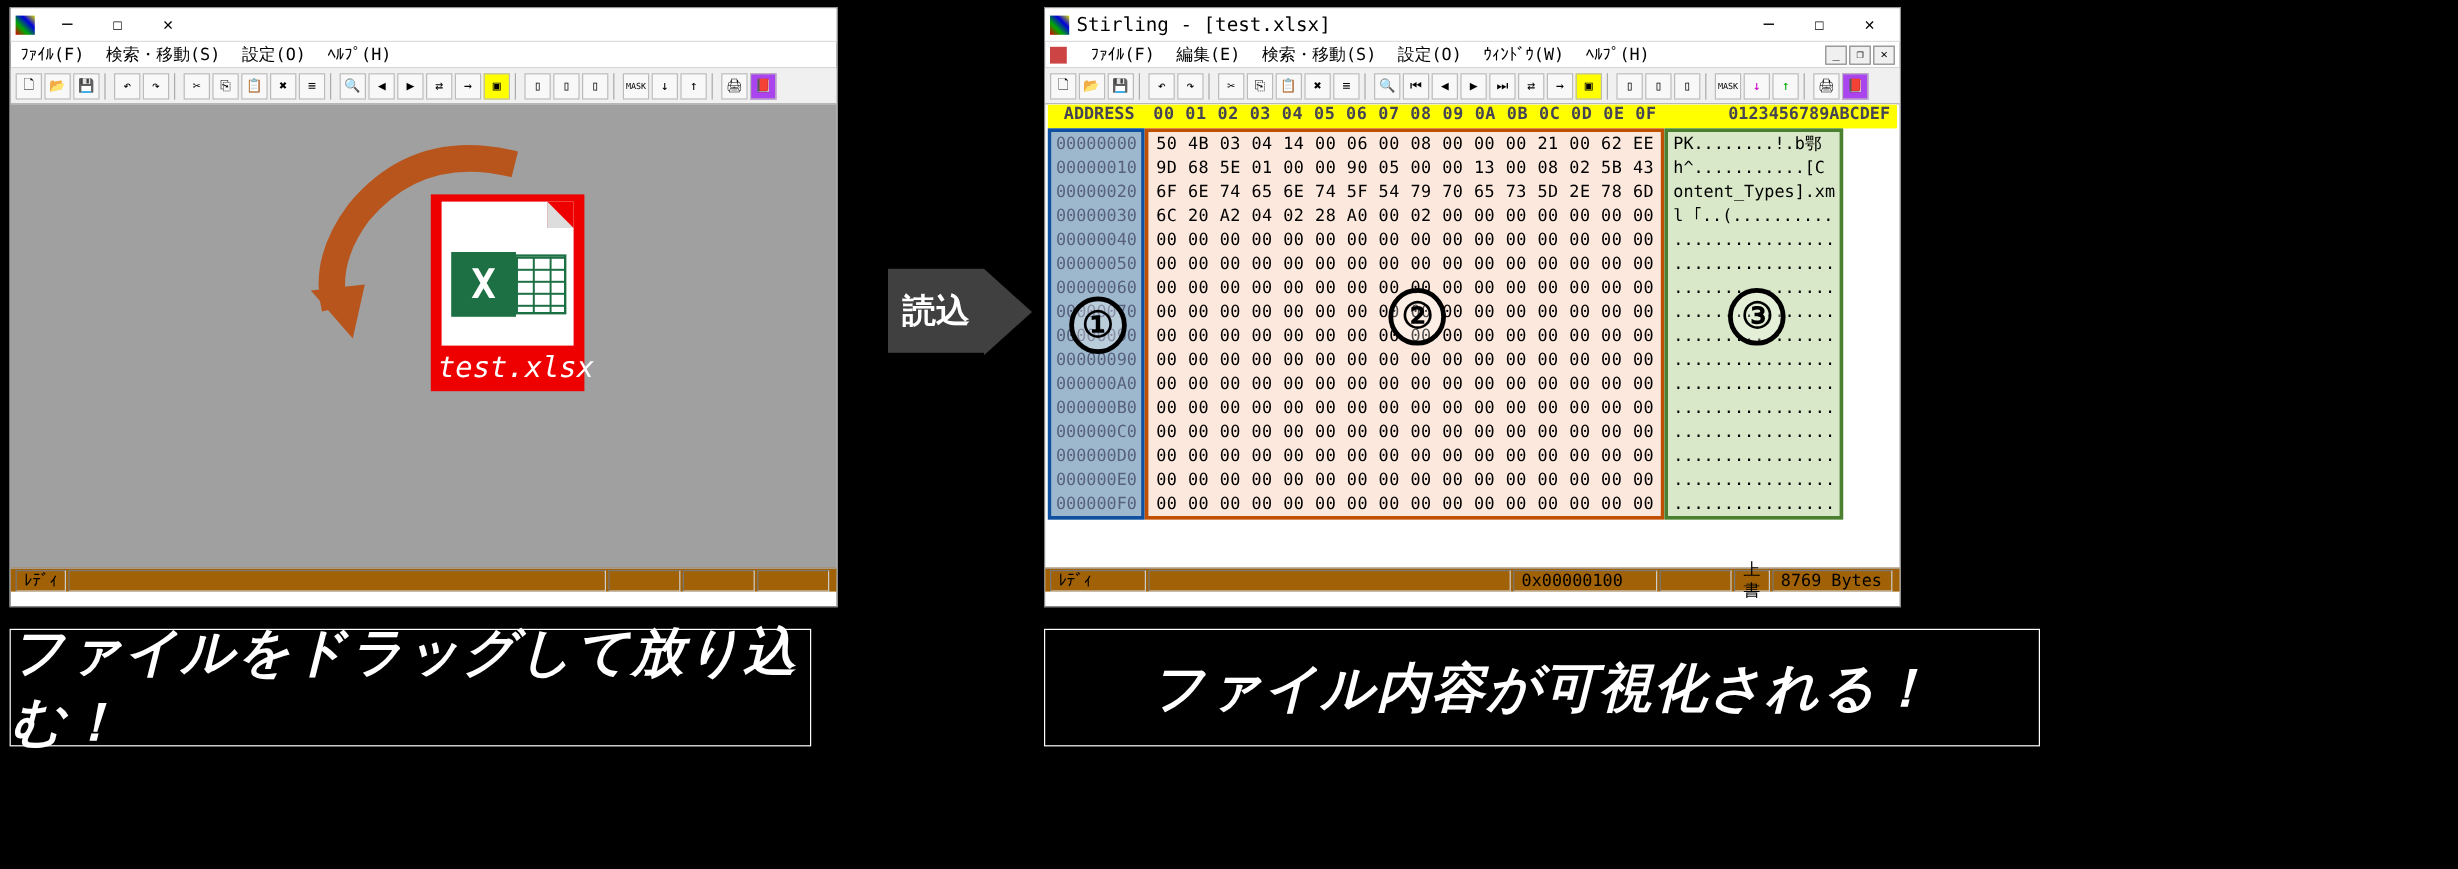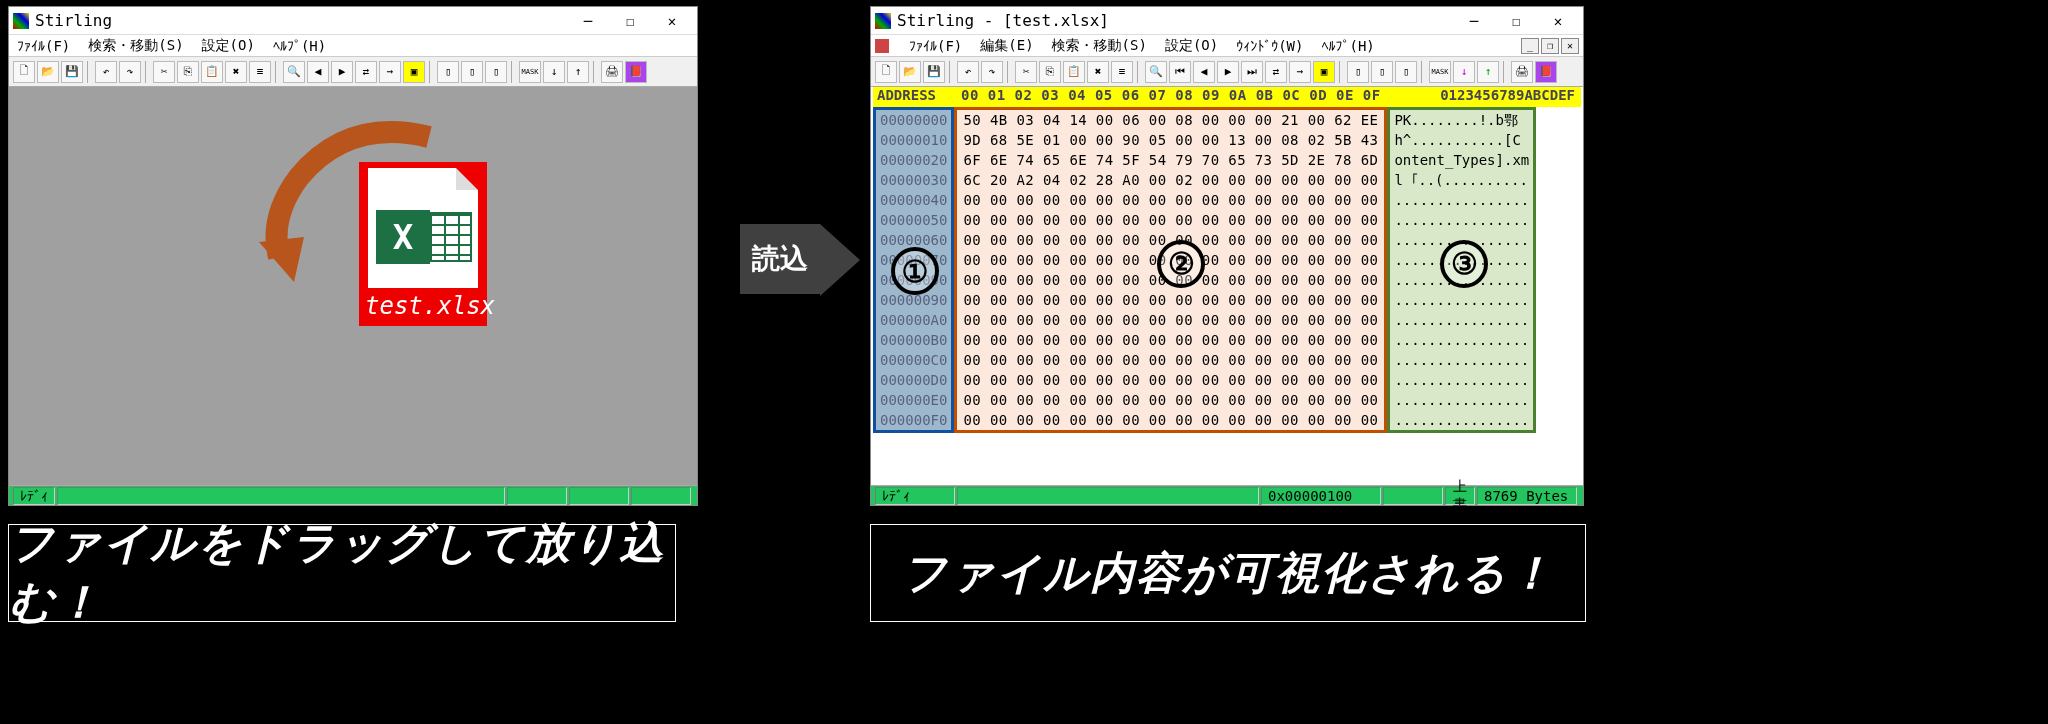--- a/index.html
+++ b/index.html
@@ -8,21 +8,21 @@
   .titlebar { height: 28px; background: #fff; display: flex; align-items: center; padding: 0 4px; border-bottom: 1px solid #ddd; }
   .app-icon { width: 16px; height: 16px; background: linear-gradient(45deg,#d00,#0a0,#00d,#dd0); margin-right: 6px; }
   .title-text { flex: 1; font-size: 16px; }
   .winbtn { width: 42px; height: 26px; display: flex; align-items: center; justify-content: center; font-size: 14px; }
   .menubar { height: 22px; display: flex; align-items: center; padding: 0 4px; font-size: 14px; gap: 10px; border-bottom: 1px solid #ccc; }
   .menubar span { padding: 0 4px; }
   .toolbar { height: 30px; background: #f0f0f0; display: flex; align-items: center; padding: 2px 4px; gap: 2px; border-bottom: 1px solid #aaa; }
   .tbtn { width: 22px; height: 22px; border: 1px solid #bbb; background: #f8f8f8; display: flex; align-items: center; justify-content: center; font-size: 11px; }
   .tsep { width: 4px; height: 22px; border-left: 1px solid #aaa; margin: 0 2px; }
   .workarea { position: absolute; left: 0; right: 0; background: #a0a0a0; }
-  .statusbar { position: absolute; bottom: 0; left: 0; right: 0; height: 20px; background: #22c55e; border-top: 1px solid #aaa; display: flex; align-items: center; font-size: 14px; padding: 0 4px; }
+  .statusbar { position: absolute; bottom: 12px; left: 0; right: 0; height: 20px; background: #a16207; border-top: 1px solid #aaa; display: flex; align-items: center; font-size: 14px; padding: 0 4px; }
   .status-cell { border: 1px inset #ccc; padding: 0 6px; margin-right: 2px; height: 18px; display: flex; align-items: center; }
   .caption { position: absolute; background: #000; color: #fff; font-weight: 900; display: flex; align-items: center; justify-content: center; border: 1px solid #fff; font-size: 44px; font-style: italic; letter-spacing: 2px; height: 98px; }
   .arrow-lbl { position: absolute; background: #404040; color: #fff; font-weight: bold; font-size: 28px; padding: 16px 12px; }
   .arrow-lbl::after { content: ""; position: absolute; right: -40px; top: 0; border-left: 40px solid #404040; border-top: 36px solid transparent; border-bottom: 36px solid transparent; }
   .excel-icon { position: absolute; background: #e00; padding: 6px; text-align: center; }
   .excel-icon .doc { width: 110px; height: 120px; background: #fff; margin: 0 auto; position: relative; border-top-right-radius: 0; }
   .excel-icon .doc::before { content: ""; position: absolute; top: 0; right: 0; border-top: 22px solid #e00; border-left: 22px solid #ddd; }
   .excel-icon .x { position: absolute; left: 8px; top: 42px; width: 54px; height: 54px; background: #1d7044; color: #fff; font-size: 34px; font-weight: bold; display: flex; align-items: center; justify-content: center; }
   .excel-icon .grid { position: absolute; right: 6px; top: 44px; width: 44px; height: 50px; background: linear-gradient(#1d7044 2px, transparent 2px) 0 0/100% 10px, linear-gradient(90deg,#1d7044 2px, transparent 2px) 0 0/14px 100%; border: 2px solid #1d7044; }
   .excel-icon .fname { color: #fff; font-size: 24px; font-weight: normal; margin-top: 4px; font-style: italic; }
@@ -36,21 +36,20 @@
   .num-badge { position: absolute; width: 48px; height: 48px; border: 4px solid #000; border-radius: 50%; display: flex; align-items: center; justify-content: center; font-size: 30px; font-weight: bold; background: rgba(255,255,255,0.3); z-index: 5; }
   .mdi-btns { margin-left: auto; display: flex; gap: 2px; }
   .mdi-btns .mb { width: 18px; height: 16px; border: 1px solid #888; background: #f0f0f0; font-size: 10px; display: flex; align-items: center; justify-content: center; }
 </style>
 </head>
 <body>
 
 <div class="window" style="left:8px; top:6px; width:690px; height:500px;">
   <div class="titlebar">
     <div class="app-icon"></div>
-    <div class="title-text">Stirling</div>
     <div class="winbtn">─</div>
     <div class="winbtn">☐</div>
     <div class="winbtn">✕</div>
   </div>
   <div class="menubar">
     <span>ﾌｧｲﾙ(F)</span>
     <span>検索・移動(S)</span>
     <span>設定(O)</span>
     <span>ﾍﾙﾌﾟ(H)</span>
   </div>
@@ -165,21 +164,21 @@
     <div class="tbtn" style="font-size:7px">MASK</div>
     <div class="tbtn" style="color:#c0c">↓</div>
     <div class="tbtn" style="color:#0a0">↑</div>
     <div class="tsep"></div>
     <div class="tbtn">🖨</div>
     <div class="tbtn" style="background:#a4e">📕</div>
   </div>
 
   <div style="position:absolute; top:80px; left:2px; right:2px; bottom:20px; background:#fff; overflow:hidden;">
     <div class="hex-header">
-      <div style="width:82px; padding-left:4px;">ADDRESS</div>
+      <div style="width:82px; padding-left:4px;text-align:center;">ADDRESS</div>
       <div style="padding-left:6px; letter-spacing:0.5px;">00 01 02 03 04 05 06 07 08 09 0A 0B 0C 0D 0E 0F</div>
       <div style="margin-left:auto; padding-right:6px;">0123456789ABCDEF</div>
     </div>
     <div class="hex-body">
       <div class="addr-col" id="addr-col">
           <div>00000000</div>
           <div>00000010</div>
           <div>00000020</div>
           <div>00000030</div>
           <div>00000040</div>
@@ -243,15 +242,15 @@
     <div class="status-cell" style="width:120px;">0x00000100</div>
     <div class="status-cell" style="width:60px"></div>
     <div class="status-cell" style="width:30px;text-align:center;">上書</div>
     <div class="status-cell" style="width:100px;">8769 Bytes</div>
   </div>
 </div>
 
 <div class="caption" style="left:8px; top:524px; width:668px;">
   <span>ファイルをドラッグして放り込む！</span>
 </div>
-<div class="caption" style="left:870px; top:524px; width:716px;">
+<div class="caption" style="left:870px; top:524px; width:830px;">
   <span>ファイル内容が可視化される！</span>
 </div>
 
 </body></html>

